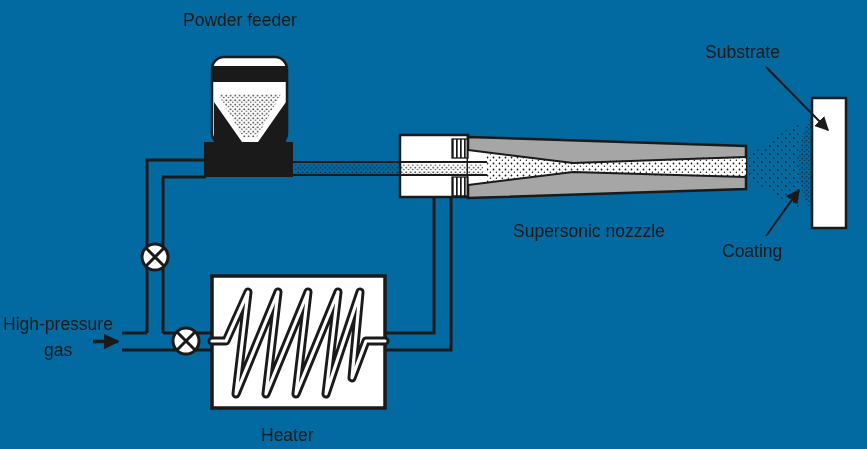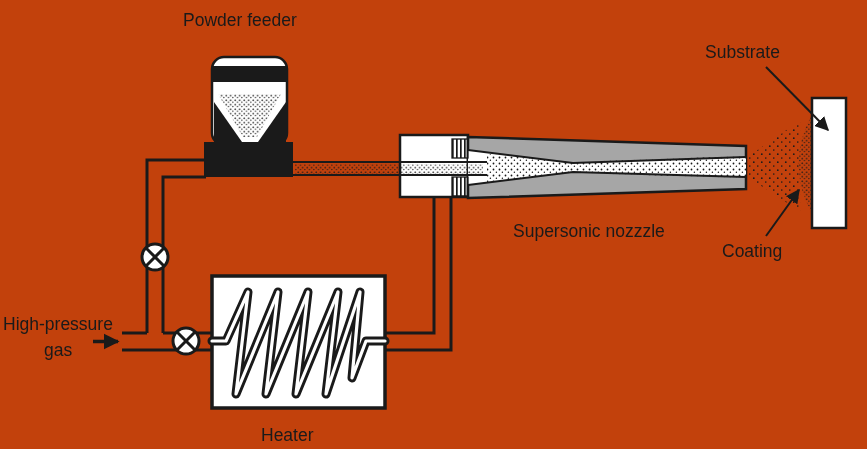--- a/index.html
+++ b/index.html
@@ -5,21 +5,21 @@
   html, body {
     margin: 0;
     padding: 0;
     background: #ffffff;
     font-family: "Liberation Sans", sans-serif;
   }
   .canvas {
     position: relative;
     width: 867px;
     height: 449px;
-    background: #c2410c;
+    background: #0369a1;
     overflow: hidden;
   }
   svg { display: block; }
   .pipe {
     stroke: #1a1a1a;
     stroke-width: 3;
     fill: none;
   }
   .outline {
     stroke: #1a1a1a;

